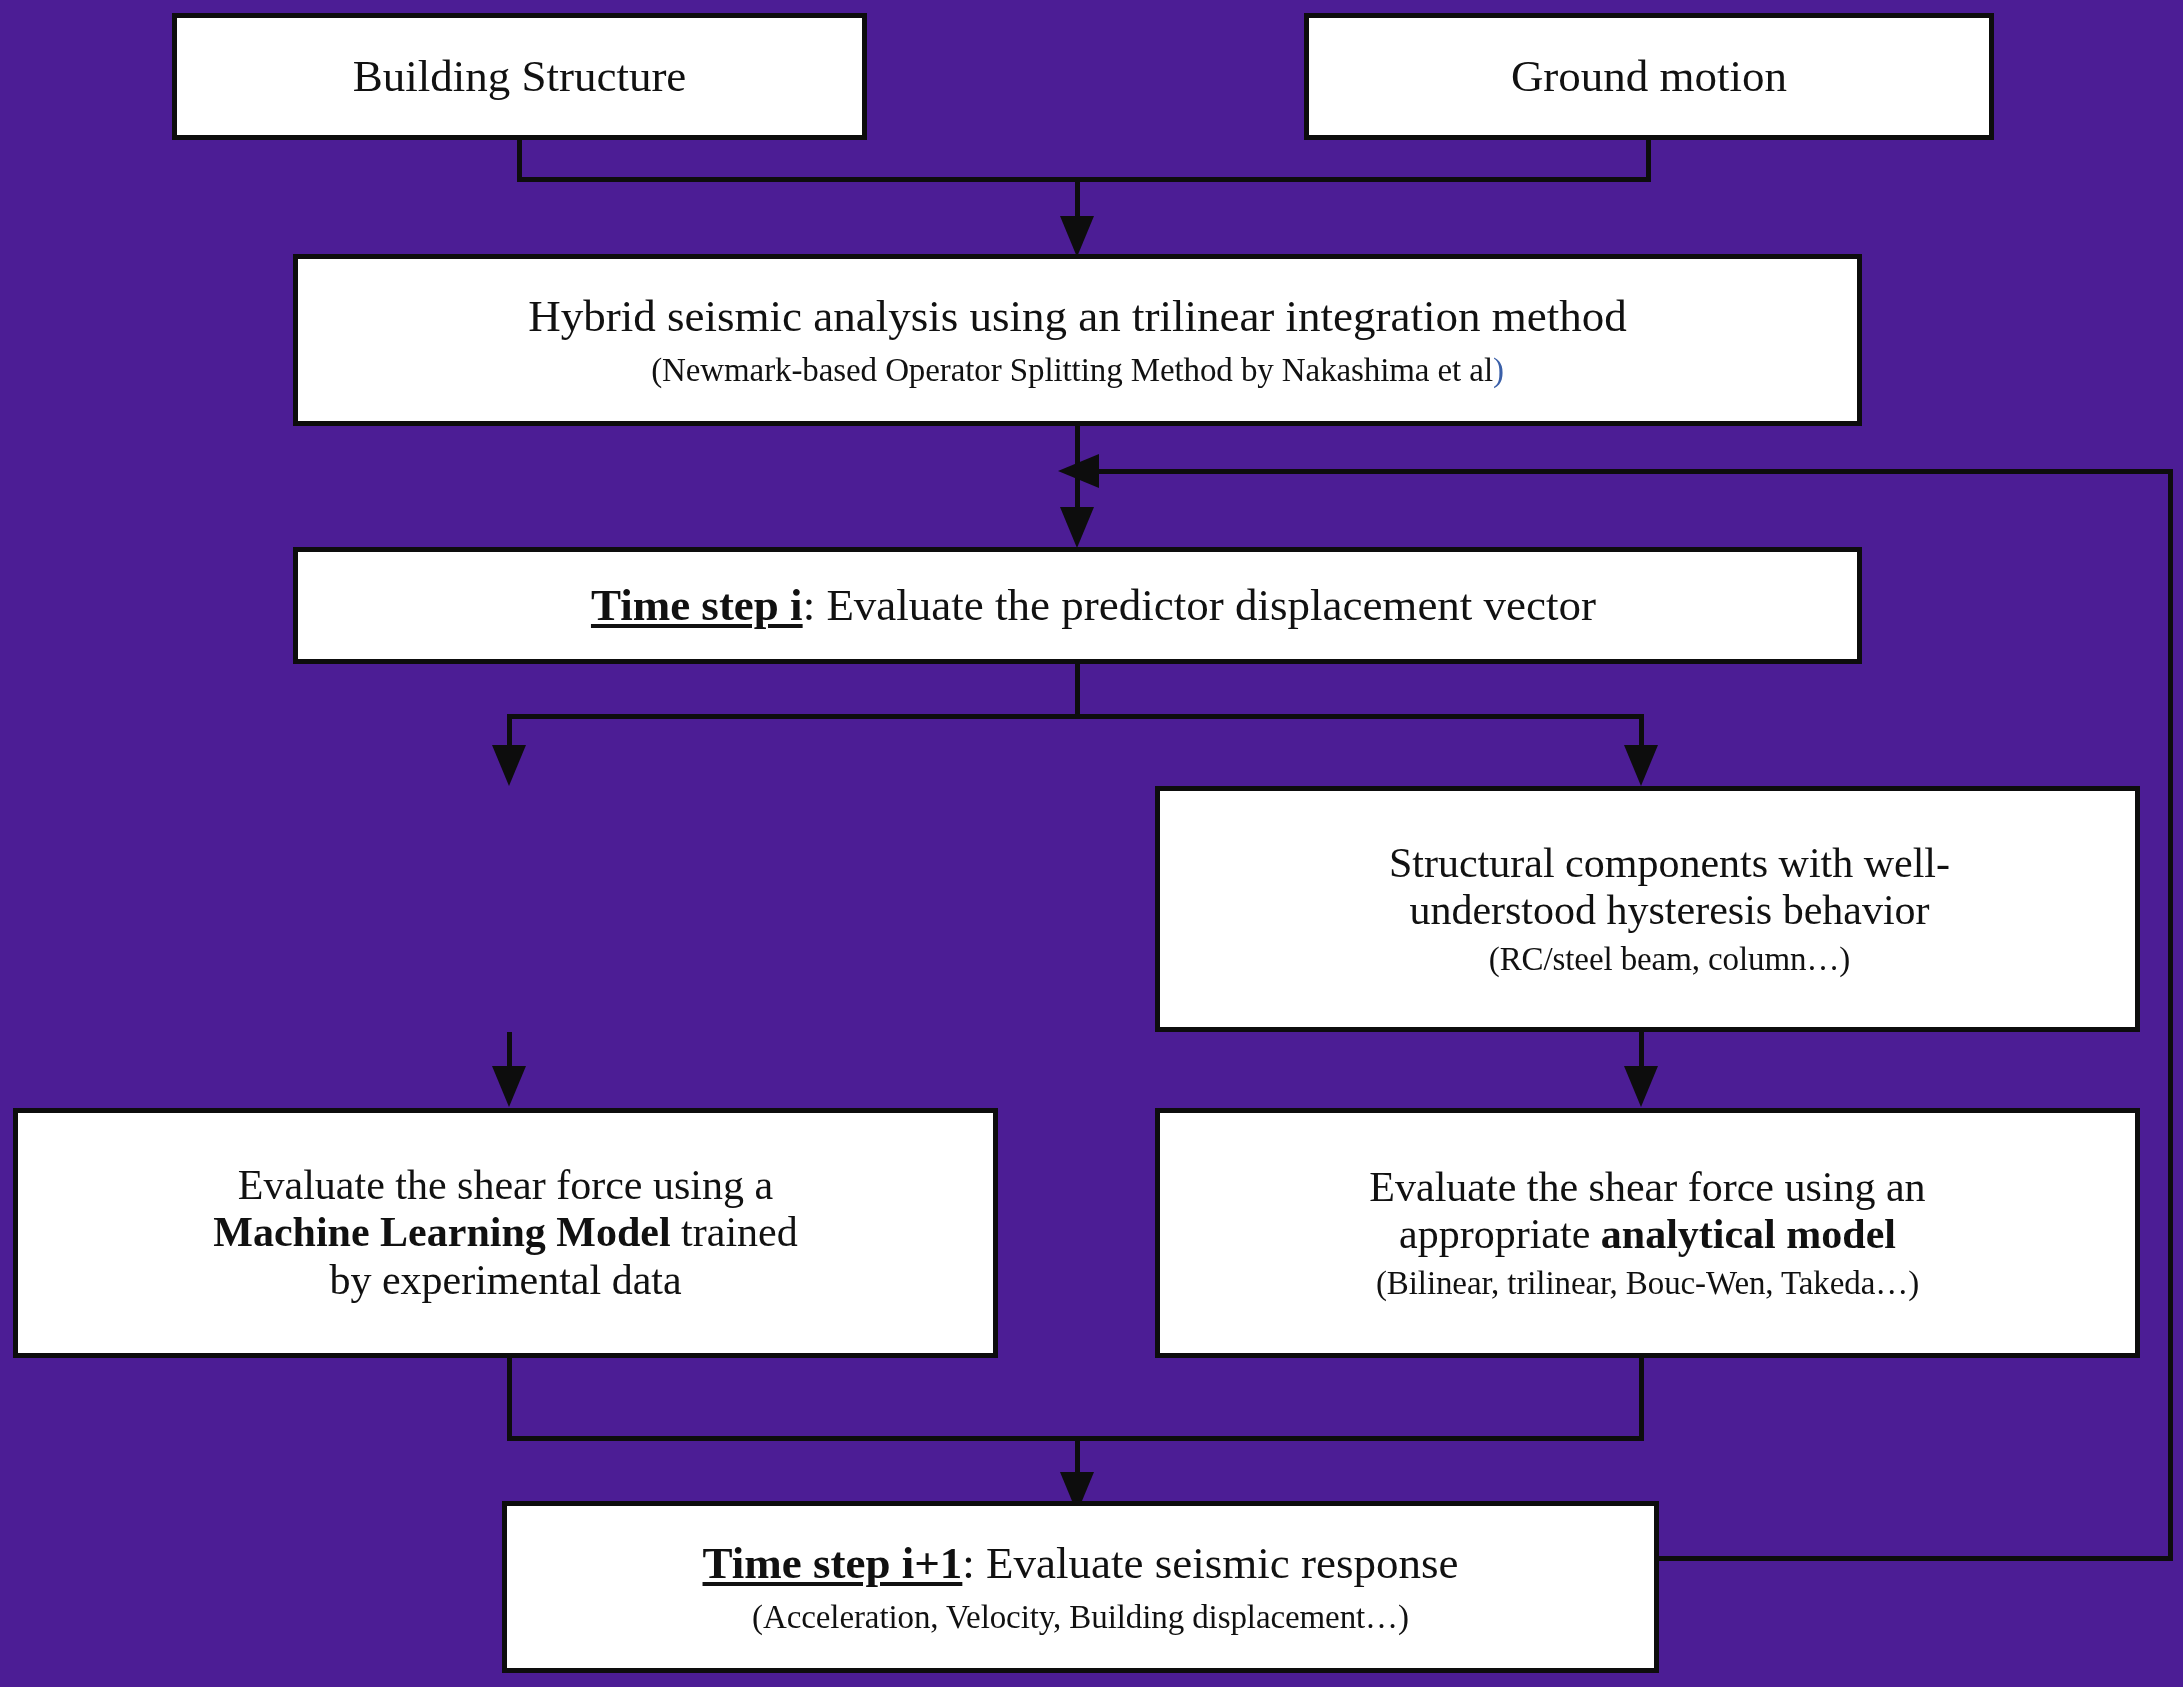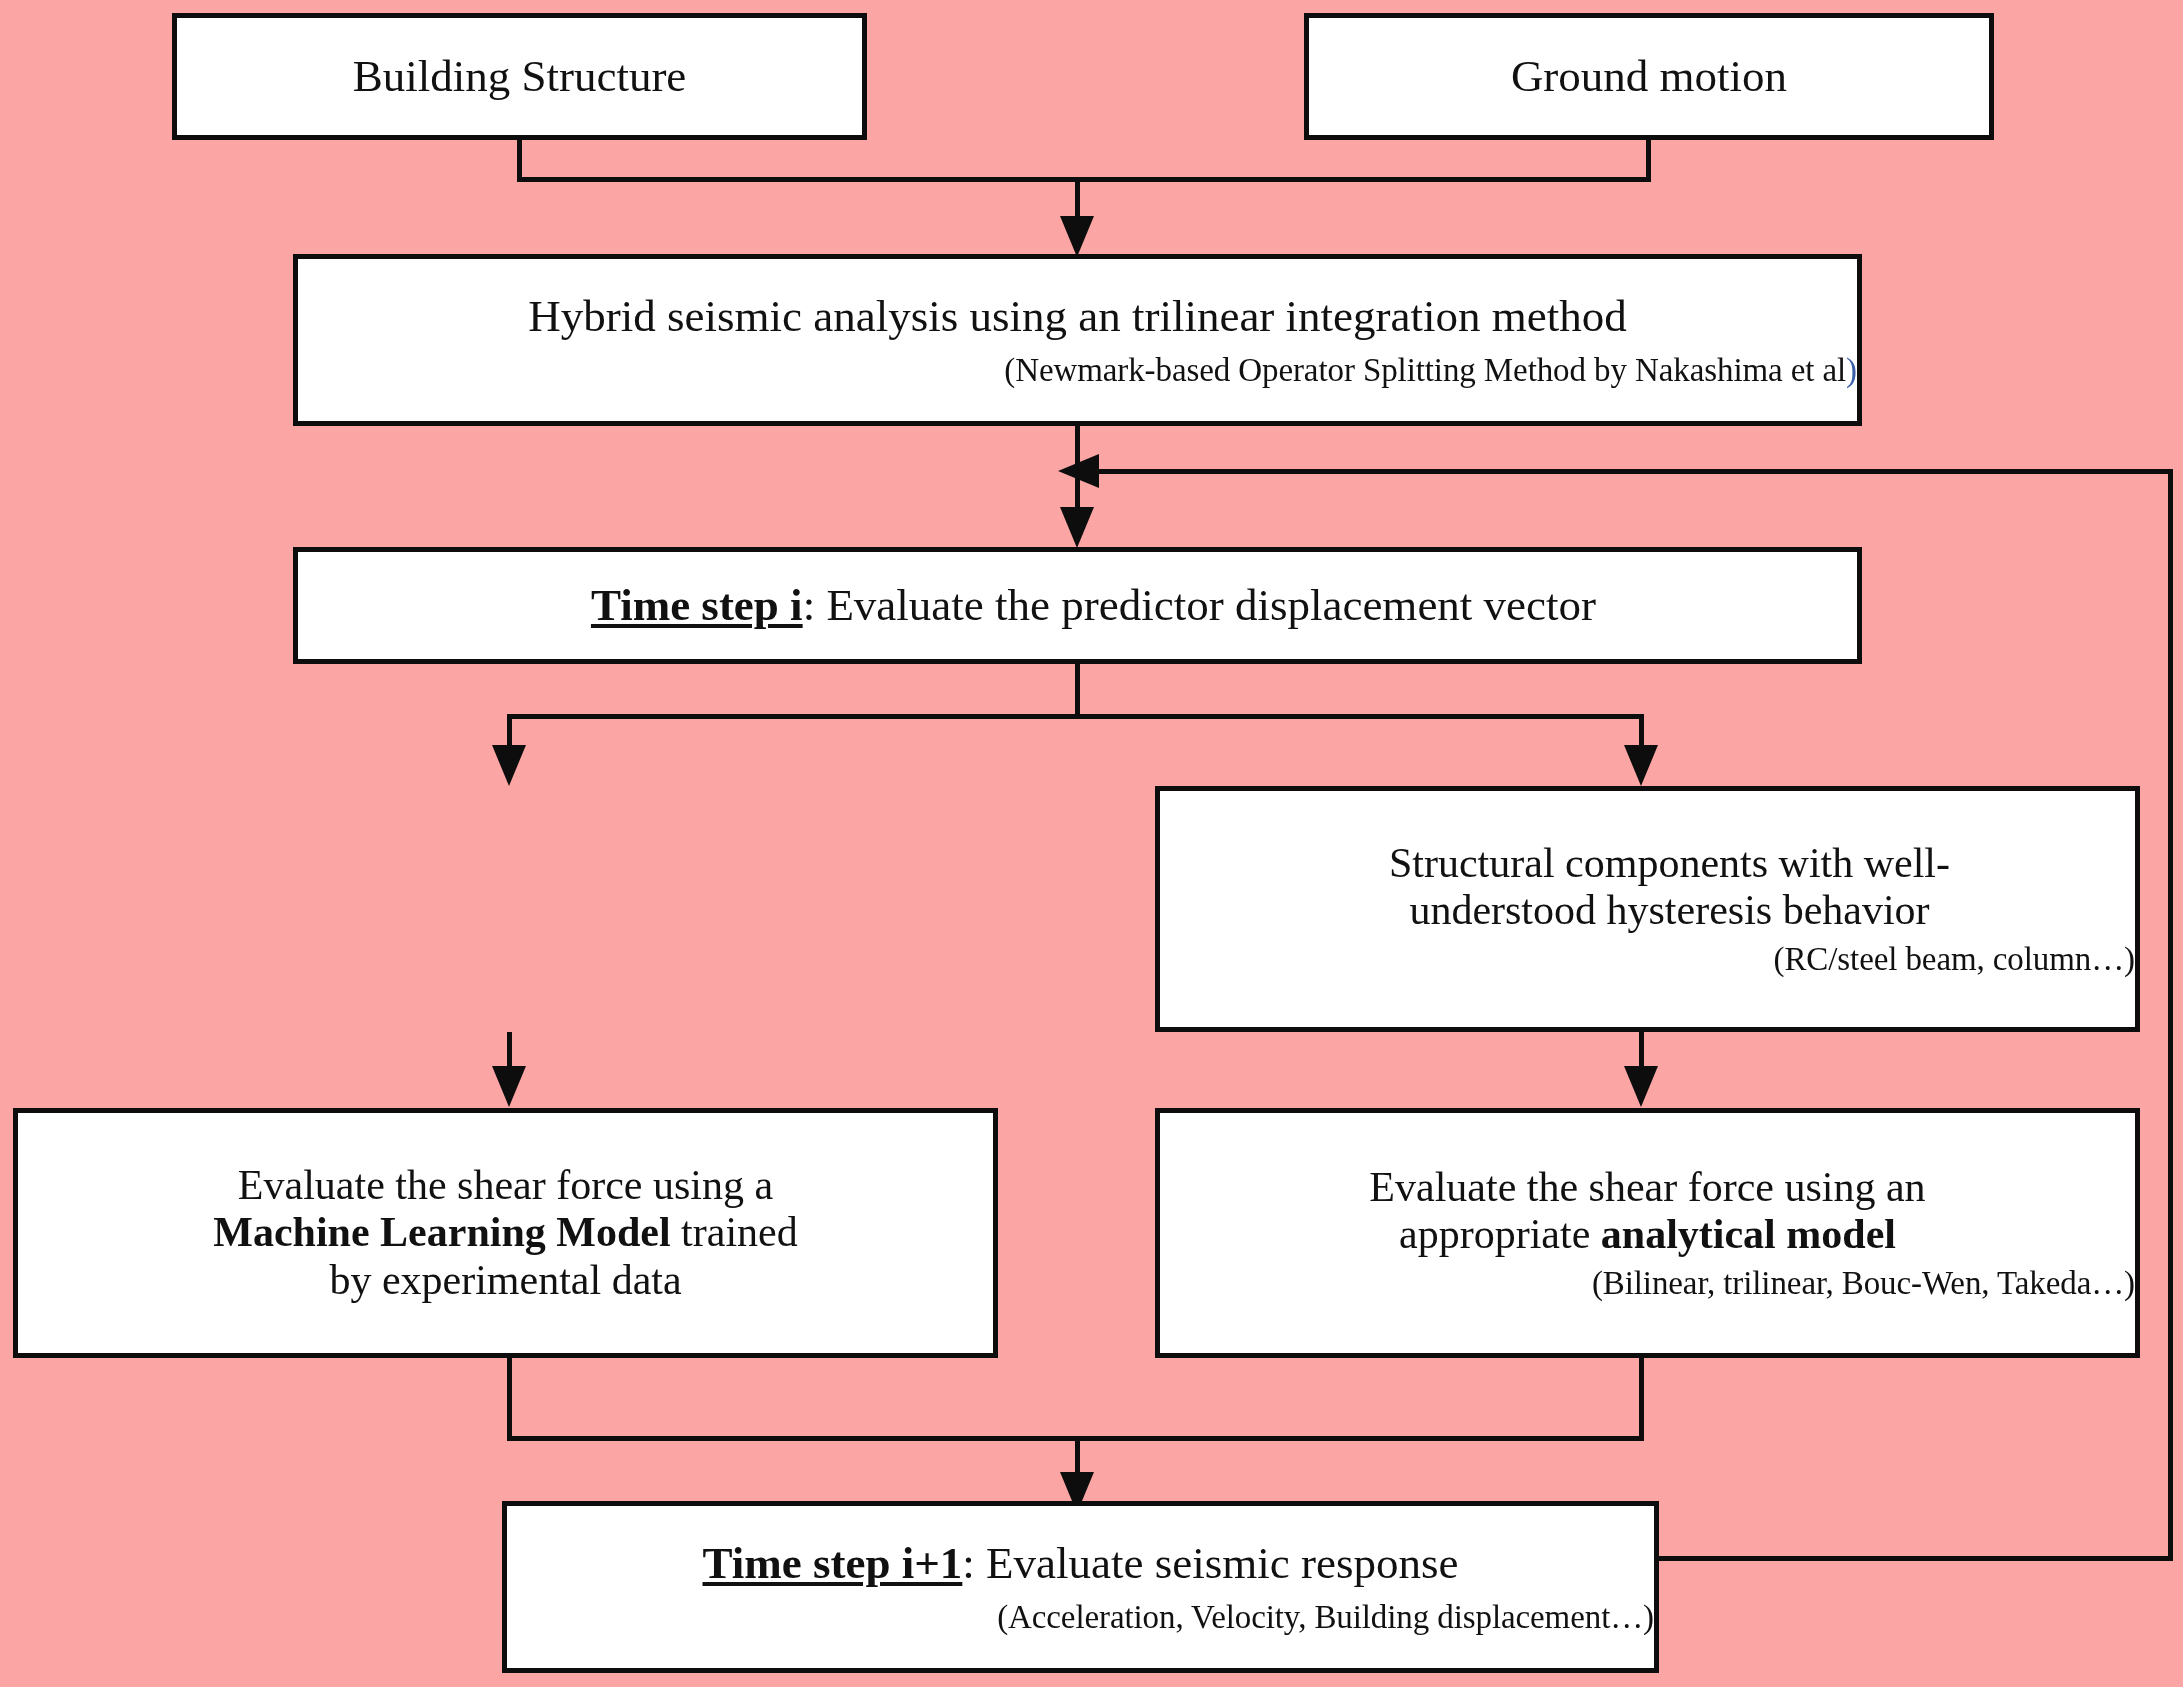--- a/index.html
+++ b/index.html
@@ -5,21 +5,21 @@
 <style>
   html, body {
     margin: 0;
     padding: 0;
     background: #ffffff;
   }
   #canvas {
     position: relative;
     width: 2183px;
     height: 1688px;
-    background: #fca5a5;
+    background: #4c1d95;
     font-family: "Liberation Serif", "DejaVu Serif", serif;
     overflow: hidden;
   }
   .node {
     position: absolute;
     box-sizing: border-box;
     border: 5px solid #0d0d0d;
     background: #ffffff;
     display: flex;
     flex-direction: column;
@@ -30,21 +30,21 @@
     line-height: 1.12;
     z-index: 5;
   }
   .ln {
     display: block;
     width: 100%;
     white-space: nowrap;
   }
   .big   { font-size: 45px; }
   .mid   { font-size: 42px; }
-  .small { font-size: 33px; letter-spacing: -0.1px; text-align: right; }
+  .small { font-size: 33px; letter-spacing: -0.1px; }
   .b     { font-weight: 700; }
   .u     { text-decoration: underline; text-decoration-thickness: 4.3px; text-underline-offset: 4.3px; }
   .tint  { color: #3a5fa8; }
 
   
   .h-line, .v-line {
     position: absolute;
     background: #0d0d0d;
     z-index: 2;
   }

